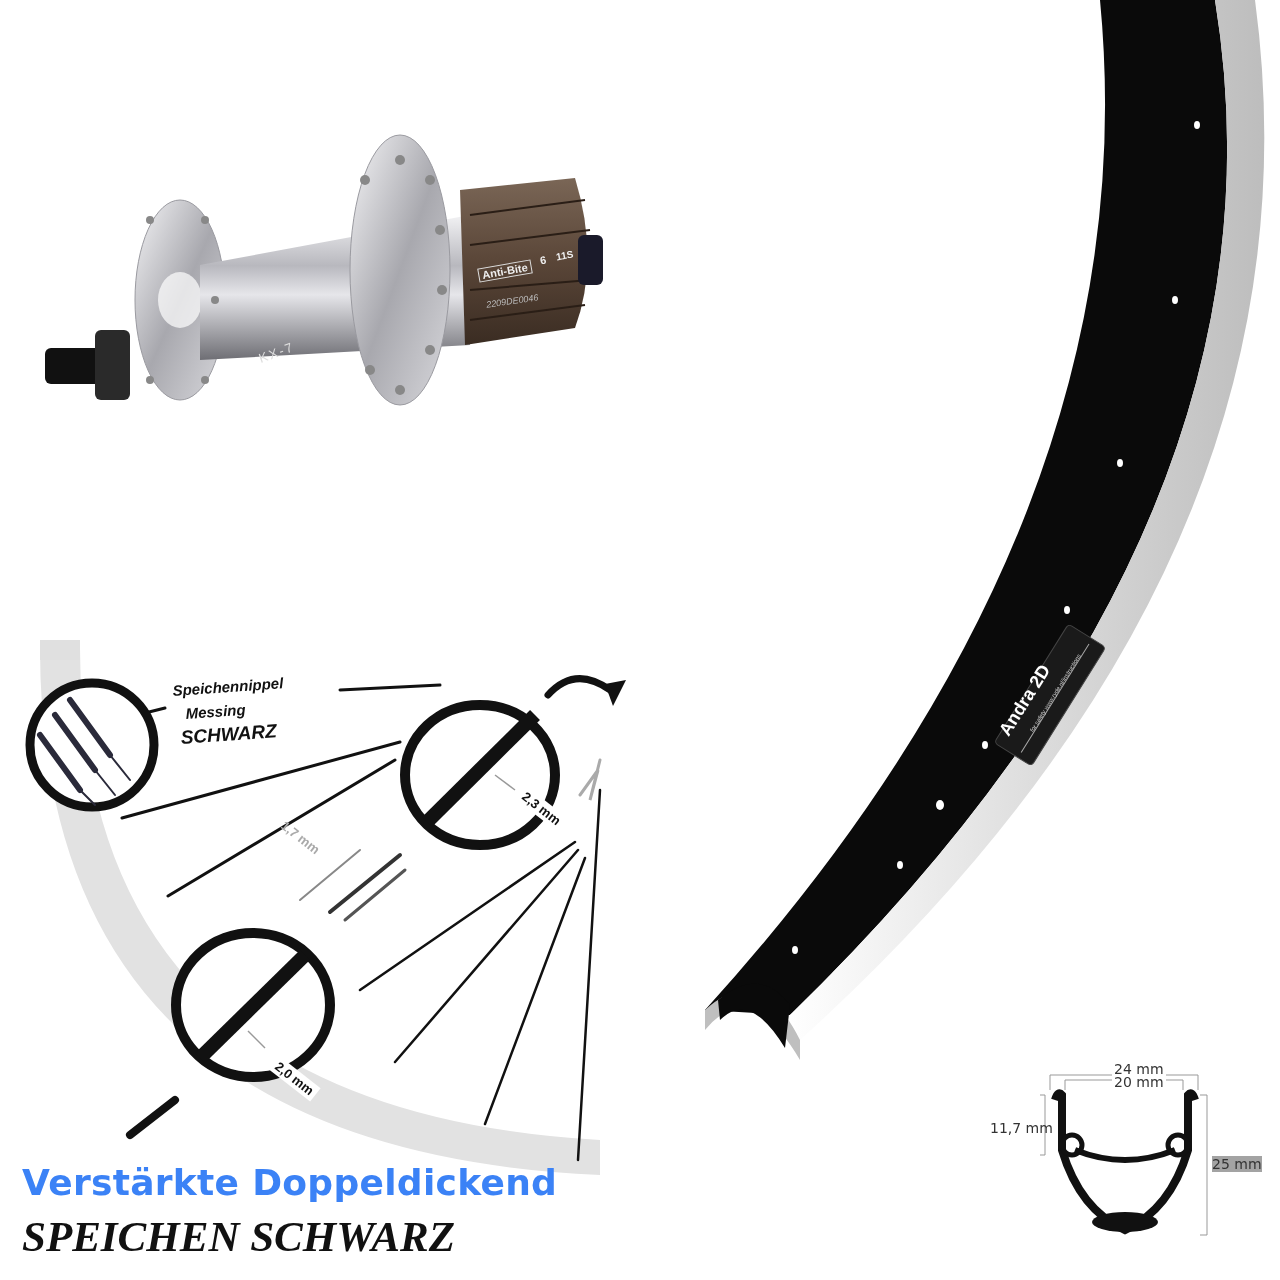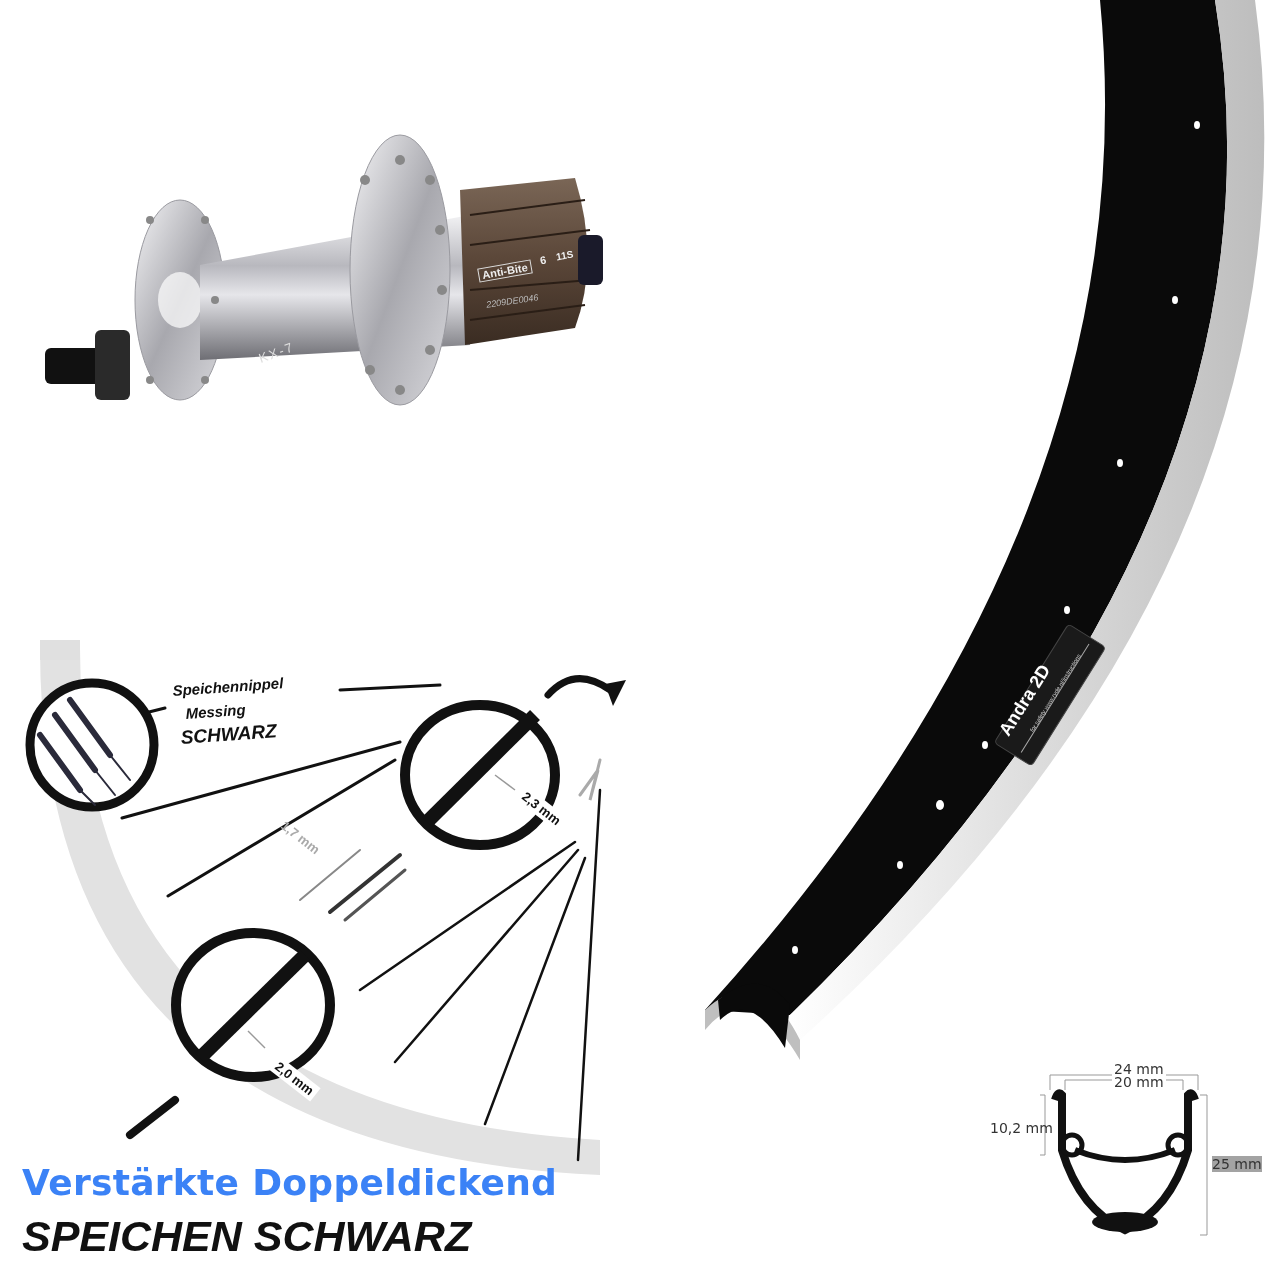--- a/index.html
+++ b/index.html
@@ -1,20 +1,20 @@
 <!DOCTYPE html>
 <html><head>
   <meta charset="utf-8">
   <style>
     html, body { margin: 0; padding: 0; background: #ffffff; }
     body { width: 1280px; height: 1280px; position: relative; overflow: hidden; font-family: "Liberation Sans", sans-serif; }
     .layer { position: absolute; left: 0; top: 0; }
     .abs { position: absolute; }
     .title1 { left: 22px; top: 1162px; font-family: "DejaVu Sans", sans-serif; font-size: 36px; font-weight: 600; color: #3b82f6; letter-spacing: 0.3px; }
-    .title2 { left: 22px; top: 1212px; font-family: Liberation Sans, sans-serif; font-size: 43px; font-weight: bold; font-style: italic; color: #111; }
+    .title2 { left: 22px; top: 1212px; font-family: Liberation Serif, serif; font-size: 43px; font-weight: bold; font-style: italic; color: #111; }
     .nip-label { font-family: "Liberation Sans", sans-serif; font-weight: bold; font-style: italic; color: #111; transform: rotate(-4deg); transform-origin: left top; }
     .mm-label { font-family: "Liberation Sans", sans-serif; font-weight: bold; font-size: 13px; color: #111; background: #fff; padding: 1px 4px; }
     .dim { font-family: "DejaVu Sans", sans-serif; font-size: 14px; color: #333; }
   </style>
 </head>
 <body>
 
 <svg class="layer" width="1280" height="1280">
   <defs>
     <linearGradient id="hubBody" x1="0" y1="0" x2="0" y2="1">
@@ -171,17 +171,17 @@
 <div class="abs nip-label" style="left:172px;top:682px;font-size:15px;">Speichennippel</div>
 <div class="abs nip-label" style="left:185px;top:705px;font-size:15px;">Messing</div>
 <div class="abs nip-label" style="left:180px;top:727px;font-size:19px;">SCHWARZ</div>
 
 <div class="abs" style="left:278px;top:830px;transform:rotate(38deg);font-size:13px;color:#aaa;font-weight:bold;">1,7 mm</div>
 <div class="abs mm-label" style="left:515px;top:800px;transform:rotate(38deg);">2,3 mm</div>
 <div class="abs mm-label" style="left:268px;top:1070px;transform:rotate(38deg);">2,0 mm</div>
 
 <div class="abs dim" style="left:1112px;top:1061px;background:#fff;padding:0 2px;">24 mm</div>
 <div class="abs dim" style="left:1112px;top:1074px;background:#fff;padding:0 2px;">20 mm</div>
-<div class="abs dim" style="left:990px;top:1120px;">10,2 mm</div>
+<div class="abs dim" style="left:990px;top:1120px;">11,7 mm</div>
 <div class="abs dim" style="left:1212px;top:1156px;background:#a3a3a3;">25 mm</div>
 
 <div class="abs title1">Verstärkte Doppeldickend</div>
 <div class="abs title2">SPEICHEN SCHWARZ</div>
 
 </body></html>

